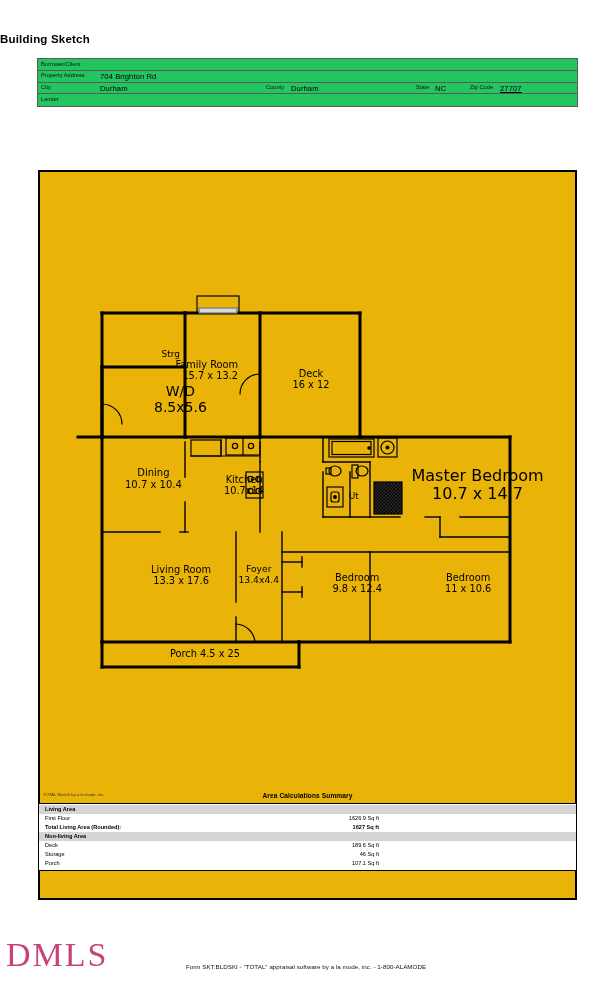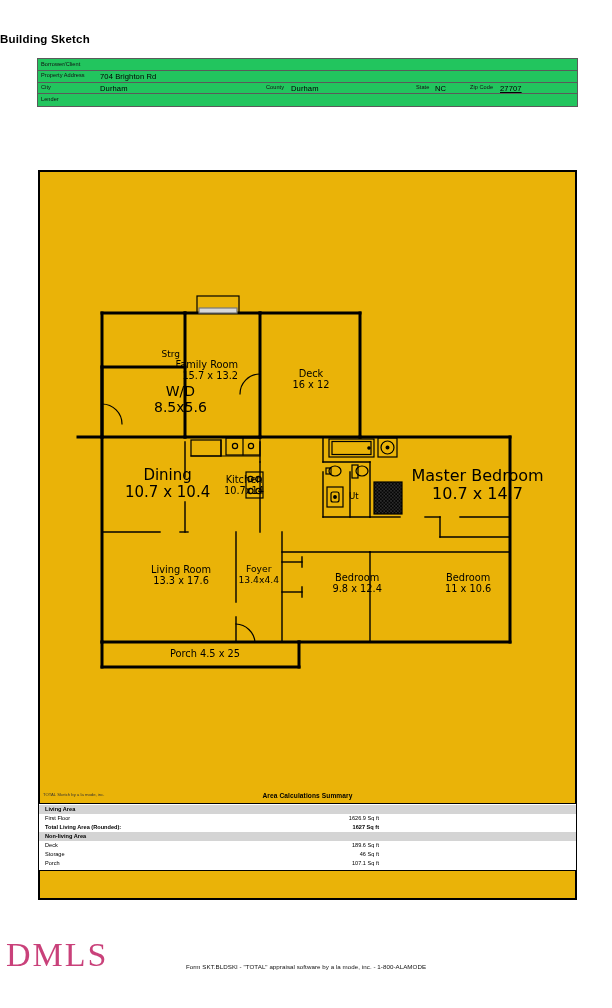--- a/index.html
+++ b/index.html
@@ -377,21 +377,21 @@
   <div class="rlabel" style="left: 135.5px; top: 187px; font-size: 9.8px; text-align: right;">
     <span class="rname">Family Room</span>
     <span class="rdim">15.7 x 13.2</span>
   </div>
 
   <div class="rlabel" style="left: 252.5px; top: 196px; font-size: 9.8px;">
     <span class="rname">Deck</span>
     <span class="rdim">16 x 12</span>
   </div>
 
-  <div class="rlabel" style="left: 85px; top: 295px; font-size: 15px;">
+  <div class="rlabel" style="left: 85px; top: 295px; font-size: 10px;">
     <span class="rname">Dining</span>
     <span class="rdim">10.7 x 10.4</span>
   </div>
 
   <div class="rlabel" style="left: 184px; top: 302px; font-size: 9.8px;">
     <span class="rname">Kitchen</span>
     <span class="rdim">10.7x14</span>
   </div>
 
   <div class="rlabel" style="left: 309px; top: 320px; font-size: 8.6px;">

